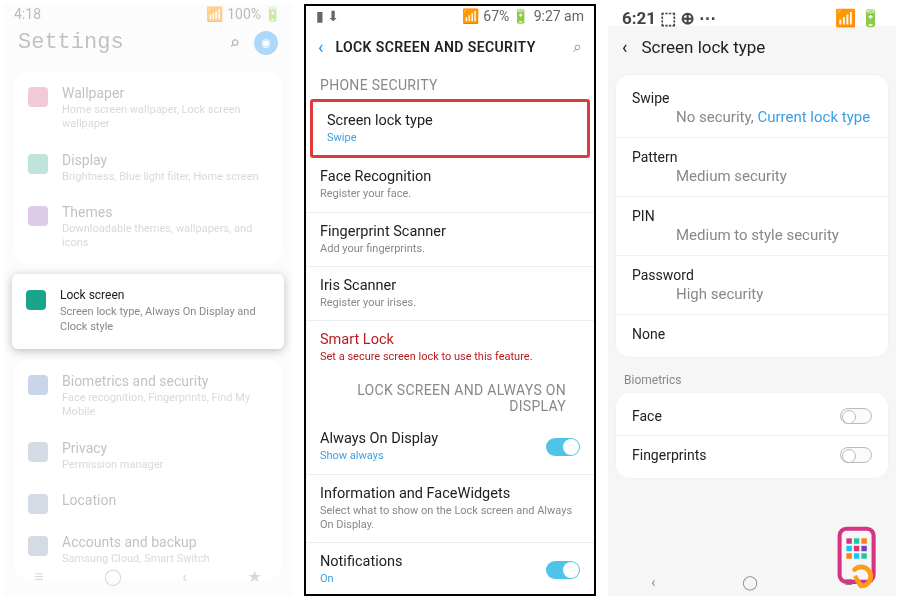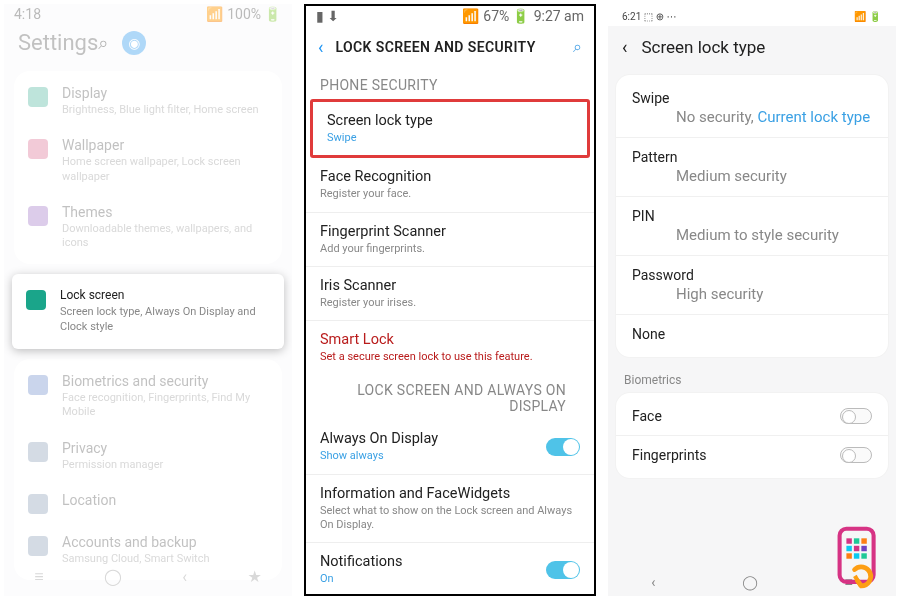--- a/index.html
+++ b/index.html
@@ -8,21 +8,21 @@
   .phone.p1 { background: #f9f9fa; }
   .phone.p2 { border: 2px solid #000; }
   .phone.p3 { }
 
   .statusbar { display: flex; justify-content: space-between; align-items: center; padding: 4px 10px; font-size: 14px; color: #666; height: 20px; }
   .statusbar .right { display: flex; gap: 3px; align-items: center; }
 
   .overlay { position: absolute; inset: 0; background: rgba(255,255,255,0.55); pointer-events: none; z-index: 2; }
 
   
-  .hdr1 { display: flex; justify-content: flex-start; align-items: center; padding: 6px 14px 10px; }
+  .hdr1 { display: flex; justify-content: space-between; align-items: center; padding: 6px 14px 10px; font-family: Liberation Mono, monospace; }
   .hdr1 .title { font-size: 22px; color: #777; }
   .hdr1 .actions { display: flex; gap: 14px; align-items: center; }
   .avatar { width: 24px; height: 24px; border-radius: 50%; background: #4fa8ef; display: flex; align-items: center; justify-content: center; color: #fff; font-size: 14px; }
   .search-icon { font-size: 18px; color: #555; }
   .section1 { background: #fff; border-radius: 16px; margin: 6px 10px; padding: 4px 0; }
   .item1 { display: flex; gap: 14px; padding: 10px 14px; align-items: flex-start; }
   .iconbox { width: 20px; height: 20px; border-radius: 4px; flex-shrink: 0; margin-top: 2px; }
   .item1 .txt .t { font-size: 14px; color: #777; }
   .item1 .txt .s { font-size: 11px; color: #aaa; margin-top: 2px; line-height: 1.3; }
   .highlighted { background: #fff; border-radius: 6px; box-shadow: 0 2px 10px rgba(0,0,0,0.25); margin: 10px 8px; padding: 14px 14px; position: relative; z-index: 3; display: flex; gap: 14px; }
@@ -43,21 +43,21 @@
   .item2 .t { font-size: 14.5px; color: #212121; }
   .item2 .s { font-size: 11px; color: #888; margin-top: 2px; line-height: 1.3; }
   .item2.disabled .t, .item2.disabled .s { color: #b91c1c; }
   .item2 .link { color: #3aa0e4; }
   .redbox { border: 3px solid #e03b3b; border-radius: 3px; margin: 0 4px; }
   .toggle { width: 34px; height: 18px; border-radius: 10px; background: #4fc3e8; position: relative; flex-shrink: 0; }
   .toggle::after { content: ""; position: absolute; right: 1px; top: 1px; width: 16px; height: 16px; background: #fff; border-radius: 50%; }
   .navbar2 { display: flex; justify-content: space-around; padding: 10px 0 6px; color: #888; font-size: 16px; border-top: 1px solid #eee; }
 
   
-  .statusbar3 { display: flex; justify-content: space-between; padding: 4px 14px; font-size: 10px; color: #444; height: 22px; align-items: flex-end; }
+  .statusbar3 { display: flex; justify-content: space-between; padding: 4px 14px; font-size: 17px; color: #444; height: 22px; align-items: flex-start; font-weight: bold; }
   .hdr3 { display: flex; align-items: center; gap: 14px; padding: 10px 14px 18px; }
   .hdr3 .back { font-size: 18px; }
   .hdr3 .title { font-size: 17px; }
   .card3 { background: #fff; border-radius: 14px; margin: 0 8px 10px; padding: 4px 0; box-shadow: 0 0 0 1px #f2f2f2; }
   .item3 { padding: 11px 16px; border-bottom: 1px solid #f0f0f0; display: flex; justify-content: space-between; align-items: center; }
   .item3:last-child { border-bottom: none; }
   .item3 .t { font-size: 14px; }
   .item3 .s { font-size: 15px; color: #888; margin-top: 2px; margin-left: 44px; }
   .item3 .s .link { color: #3aa0e4; }
   .sectlabel3 { font-size: 12px; color: #888; padding: 6px 16px 6px; }
@@ -80,31 +80,31 @@
   </div>
   <div class="hdr1">
     <div class="title">Settings</div>
     <div class="actions">
       <span class="search-icon">⌕</span>
       <span class="avatar">◉</span>
     </div>
   </div>
   <div class="section1" id="p1-group1">
       <div class="item1">
+        <div class="iconbox" style="background:#e38aa6"></div>
+    <div class="txt">
+          <div class="t">Wallpaper</div>
+    <div class="s">Home screen wallpaper, Lock screen wallpaper</div>
+        </div>
+      </div>
+      <div class="item1">
         <div class="iconbox" style="background:#6fc3b0"></div>
     <div class="txt">
           <div class="t">Display</div>
     <div class="s">Brightness, Blue light filter, Home screen</div>
-        </div>
-      </div>
-      <div class="item1">
-        <div class="iconbox" style="background:#e38aa6"></div>
-    <div class="txt">
-          <div class="t">Wallpaper</div>
-    <div class="s">Home screen wallpaper, Lock screen wallpaper</div>
         </div>
       </div>
       <div class="item1">
         <div class="iconbox" style="background:#b28fd1"></div>
     <div class="txt">
           <div class="t">Themes</div>
     <div class="s">Downloadable themes, wallpapers, and icons</div>
         </div>
       </div>
     </div>

